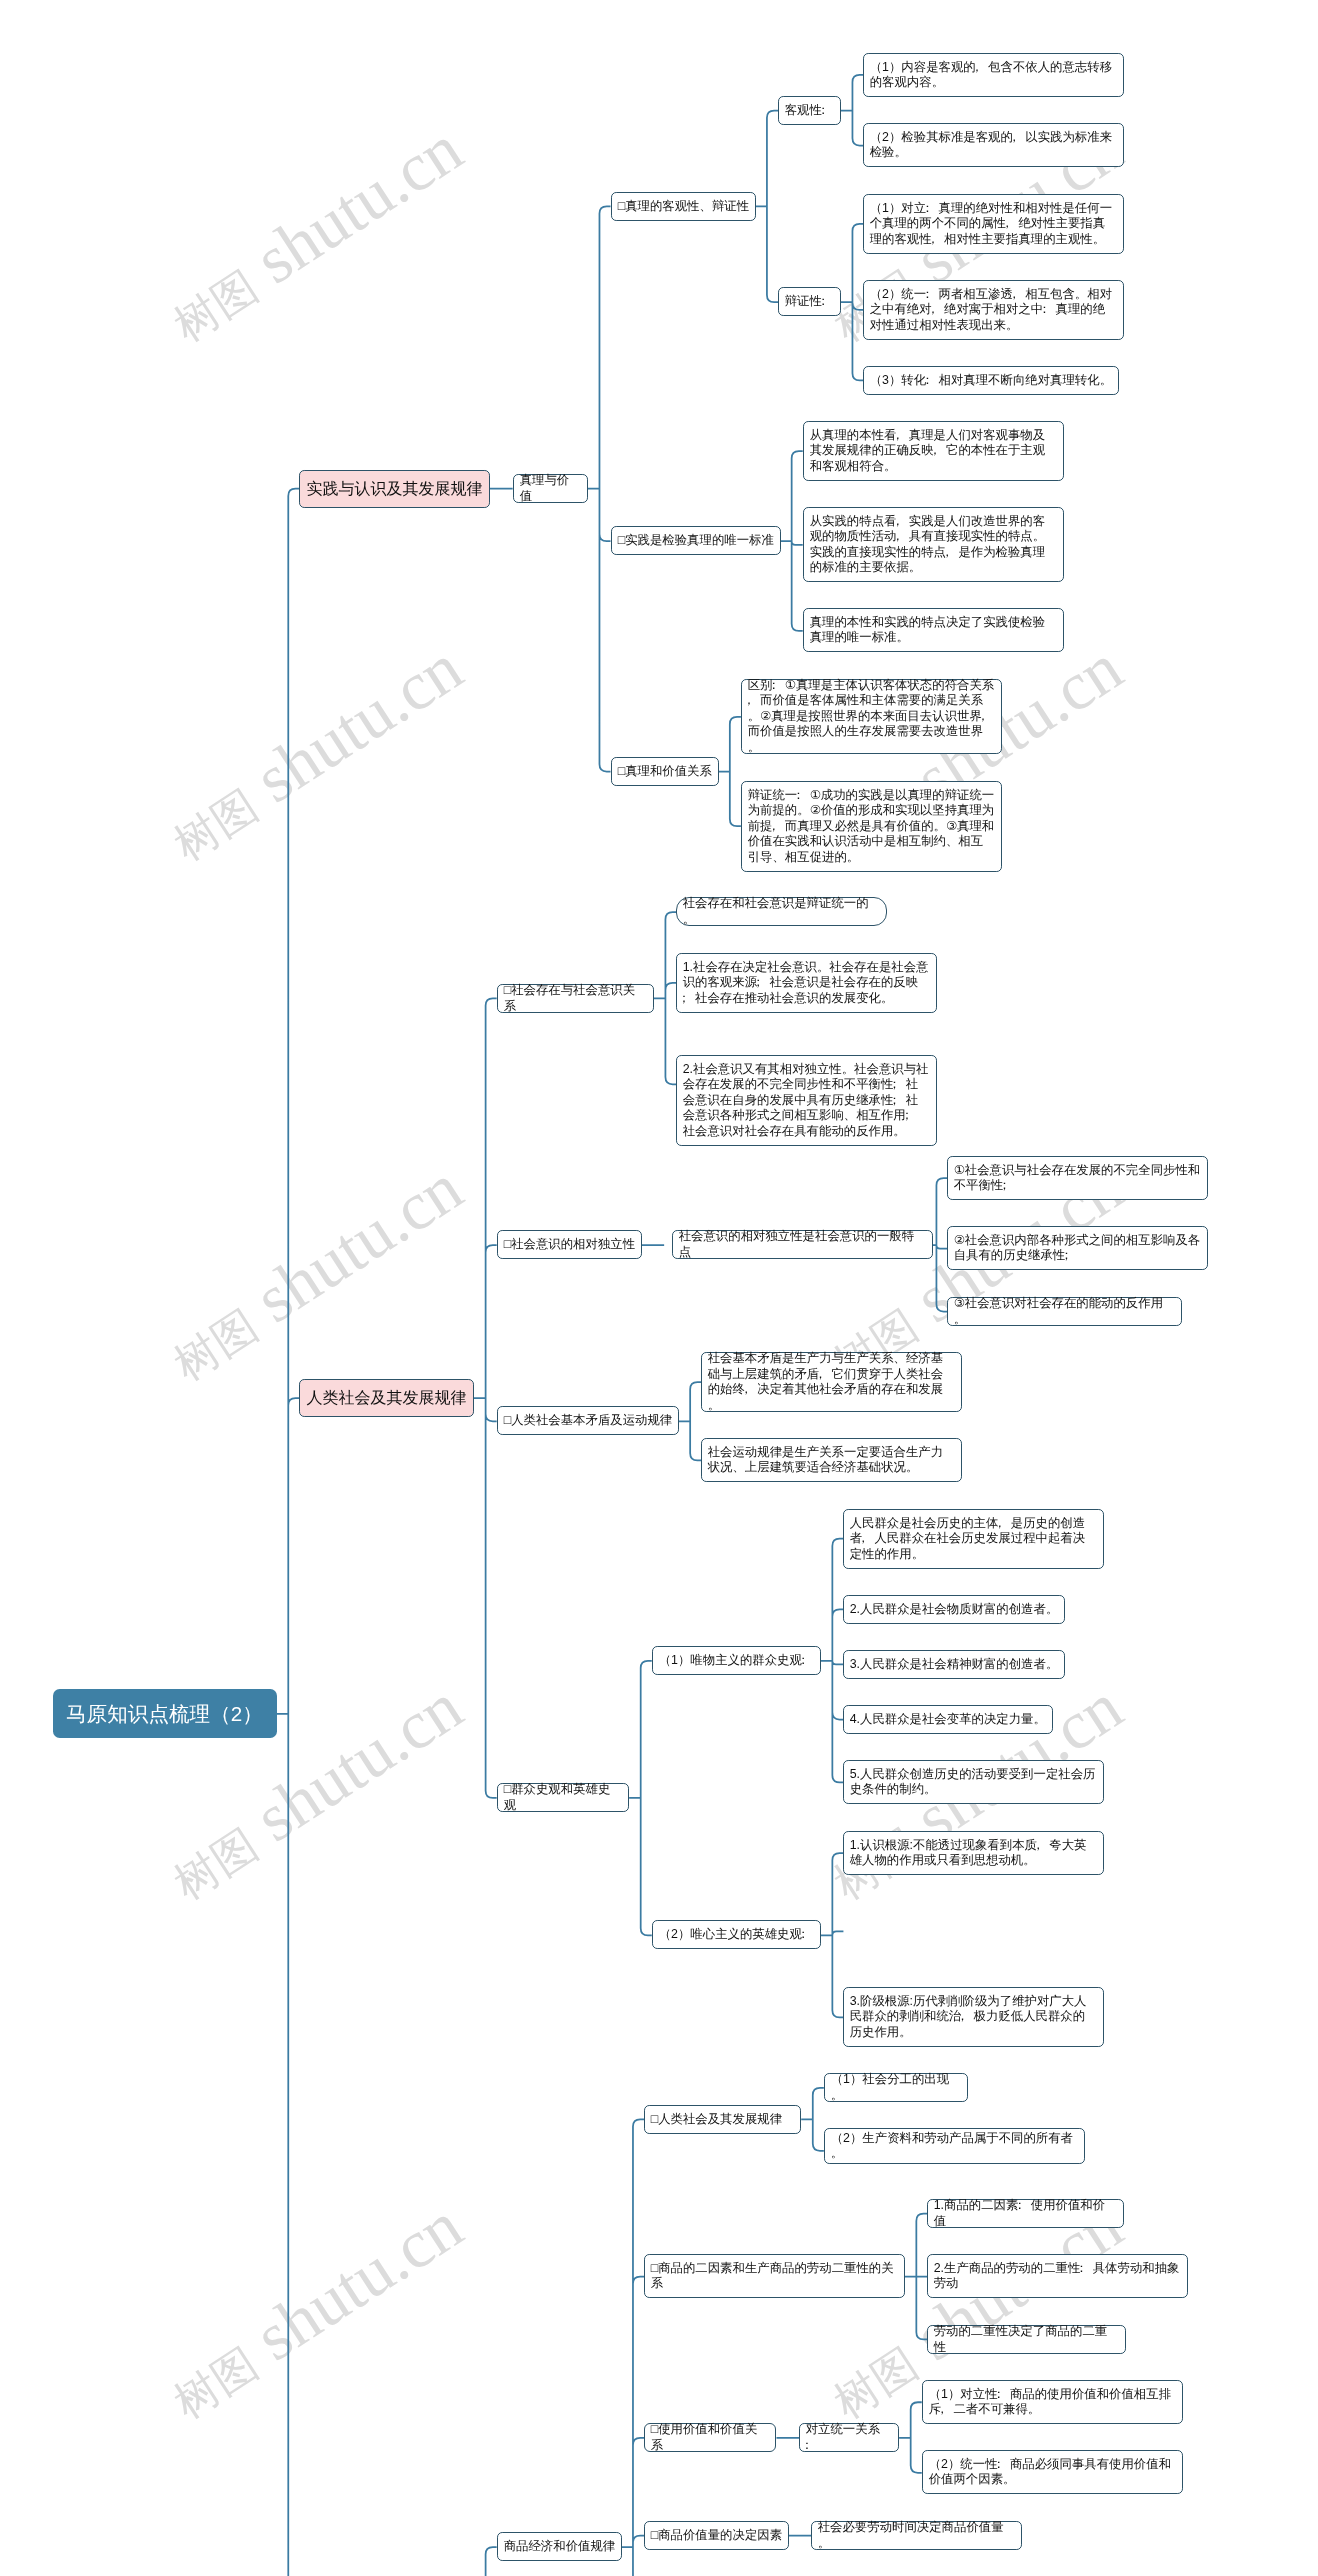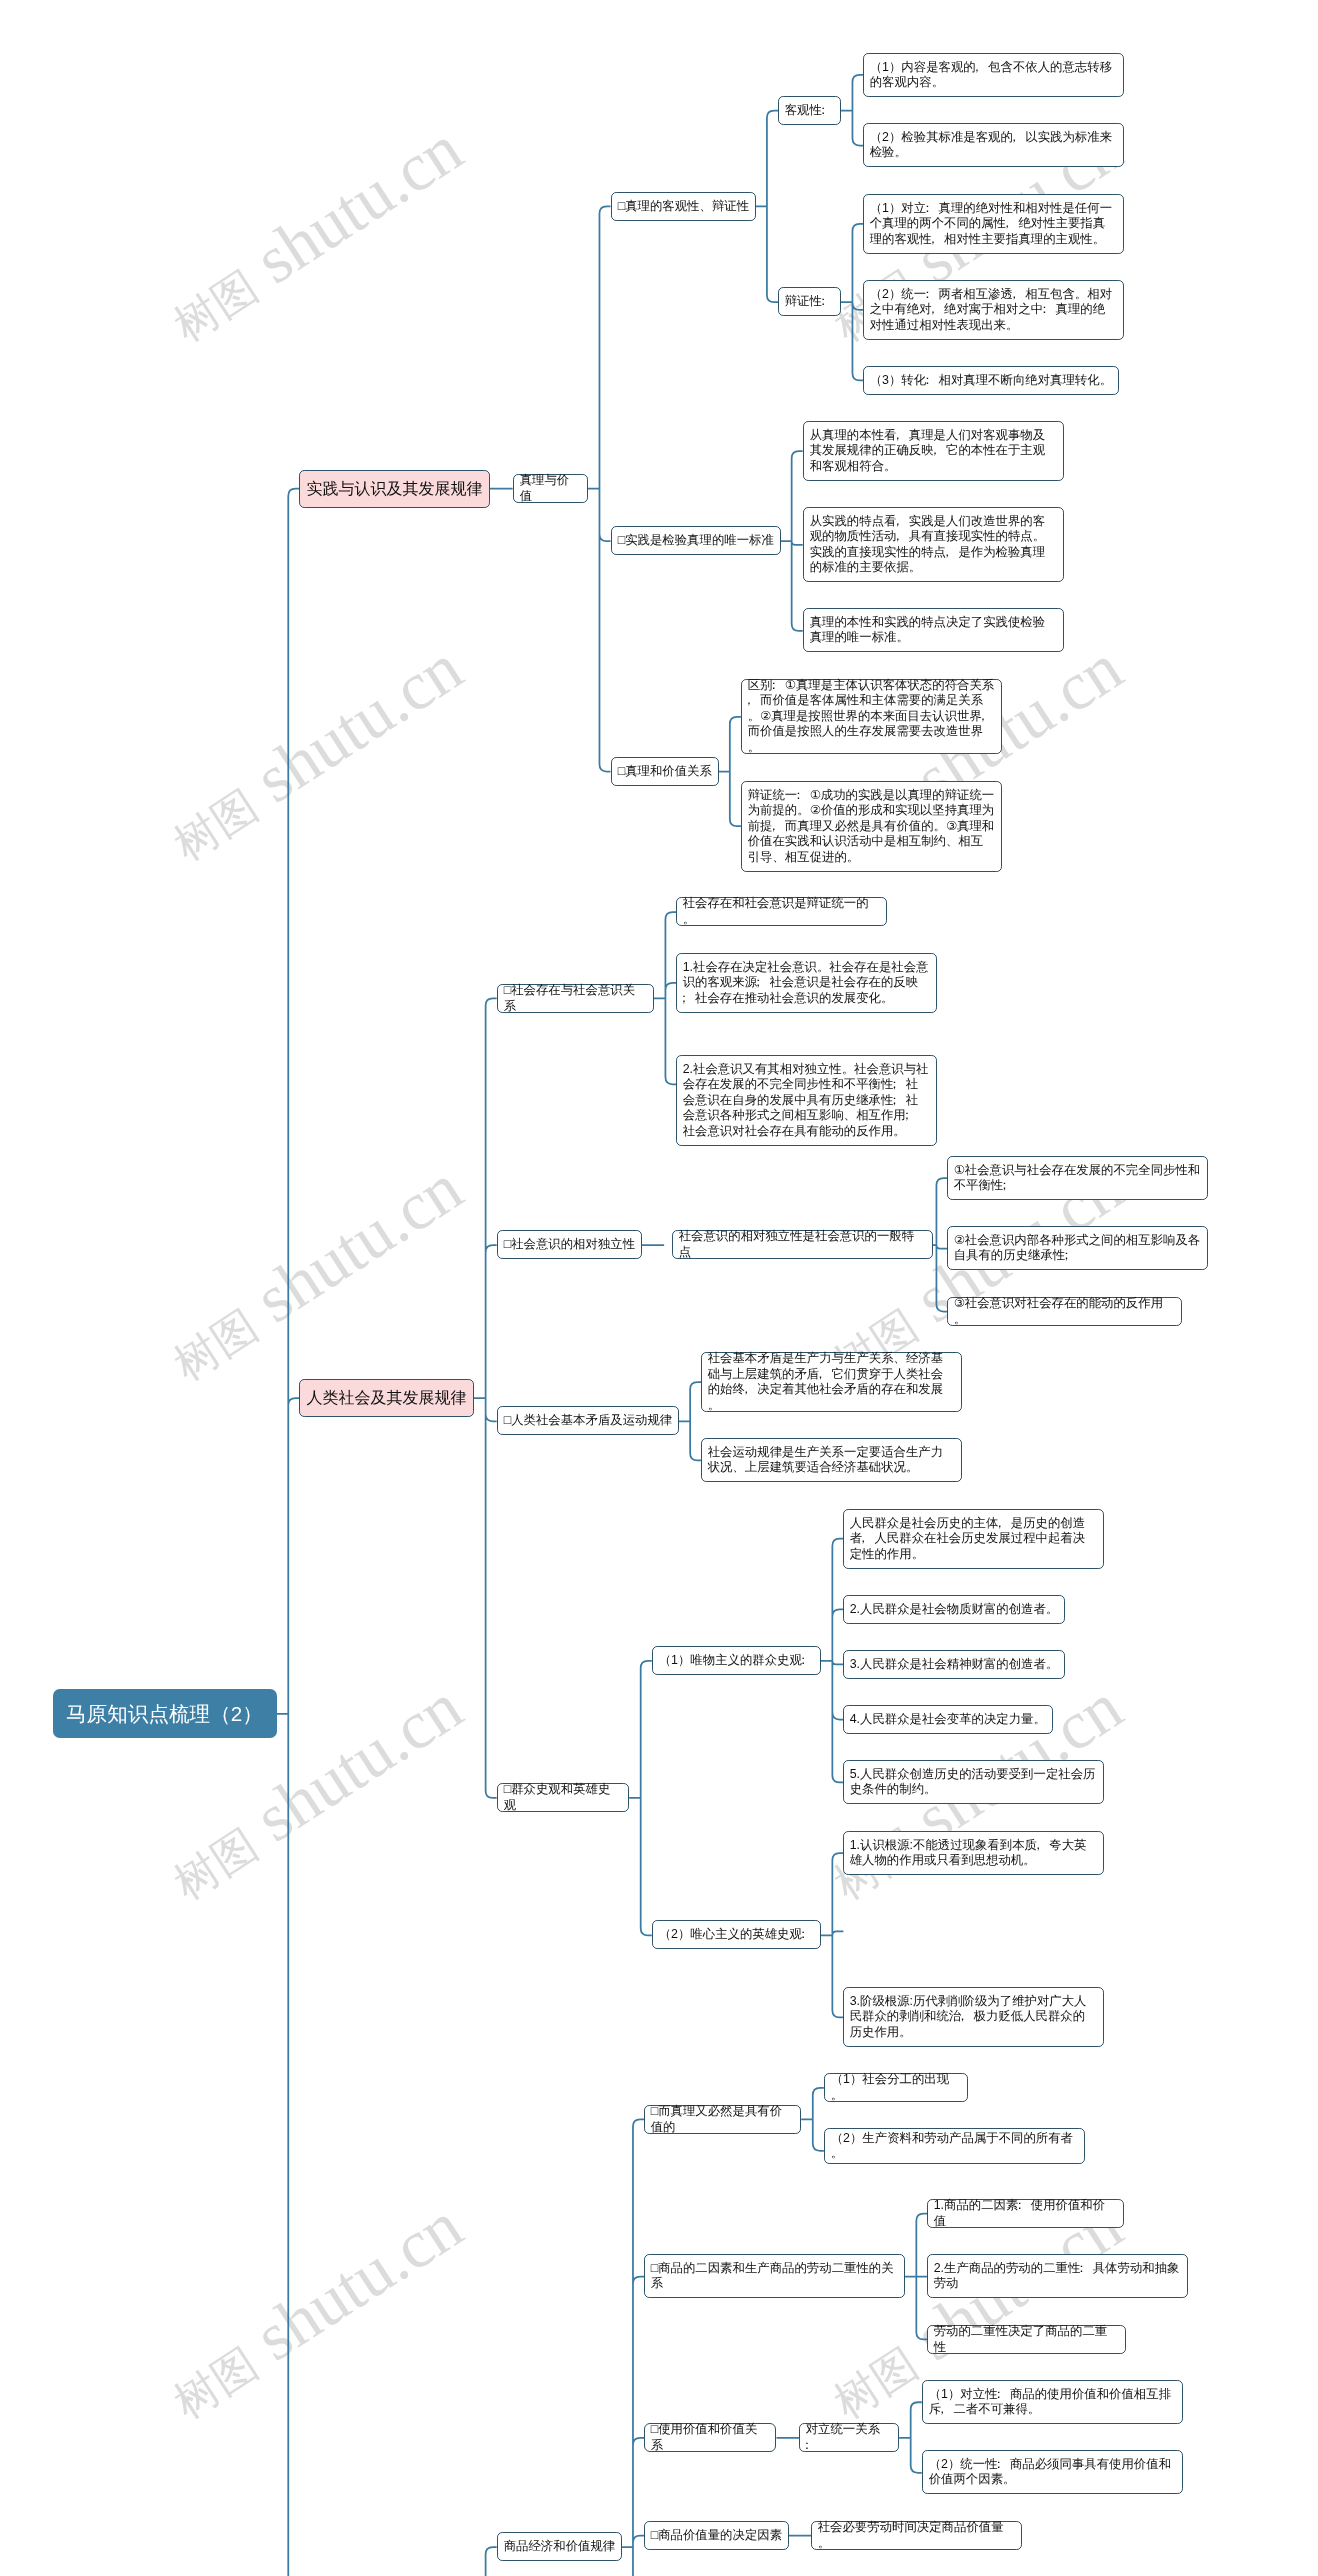--- a/index.html
+++ b/index.html
@@ -59,21 +59,21 @@
       <div class="node" style="left: 863px; top: 366px; width: 256px; height: 29px; font-size: 12.4px; line-height: 15.5px; padding: 5.7px; border-width: 1px;"><span>（3）转化<span class="pp"><i>：</i></span>相对真理不断向绝对真理转化。</span></div>
       <div class="node" style="left: 611px; top: 526px; width: 170px; height: 29px; font-size: 12.4px; line-height: 15.5px; padding: 5.7px; border-width: 1px;"><span>□实践是检验真理的唯一标准</span></div>
       <div class="node" style="left: 803px; top: 421px; width: 261px; height: 60px; font-size: 12.4px; line-height: 15.5px; padding: 5.7px; border-width: 1px;"><span>从真理的本性看<span class="pp"><i>，</i></span>真理是人们对客观事物及其发展规律的正确反映<span class="pp"><i>，</i></span>它的本性在于主观和客观相符合。</span></div>
       <div class="node" style="left: 803px; top: 507px; width: 261px; height: 75px; font-size: 12.4px; line-height: 15.5px; padding: 5.7px; border-width: 1px;"><span>从实践的特点看<span class="pp"><i>，</i></span>实践是人们改造世界的客观的物质性活动<span class="pp"><i>，</i></span>具有直接现实性的特点。实践的直接现实性的特点<span class="pp"><i>，</i></span>是作为检验真理的标准的主要依据。</span></div>
       <div class="node" style="left: 803px; top: 608px; width: 261px; height: 44px; font-size: 12.4px; line-height: 15.5px; padding: 5.7px; border-width: 1px;"><span>真理的本性和实践的特点决定了实践使检验真理的唯一标准。</span></div>
       <div class="node" style="left: 611px; top: 757px; width: 108px; height: 29px; font-size: 12.4px; line-height: 15.5px; padding: 5.7px; border-width: 1px;"><span>□真理和价值关系</span></div>
       <div class="node" style="left: 741px; top: 679px; width: 261px; height: 75px; font-size: 12.4px; line-height: 15.5px; padding: 5.7px; border-width: 1px;"><span>区别<span class="pp"><i>：</i></span>①真理是主体认识客体状态的符合关系<span class="pp"><i>，</i></span>而价值是客体属性和主体需要的满足关系。②真理是按照世界的本来面目去认识世界<span class="pp"><i>，</i></span>而价值是按照人的生存发展需要去改造世界。</span></div>
       <div class="node" style="left: 741px; top: 781px; width: 261px; height: 91px; font-size: 12.4px; line-height: 15.5px; padding: 5.7px; border-width: 1px;"><span>辩证统一<span class="pp"><i>：</i></span>①成功的实践是以真理的辩证统一为前提的。②价值的形成和实现以坚持真理为前提<span class="pp"><i>，</i></span>而真理又必然是具有价值的。③真理和价值在实践和认识活动中是相互制约、相互引导、相互促进的。</span></div>
       <div class="node l1" style="left: 299px; top: 1379px; width: 175px; height: 38px; font-size: 16px; line-height: 20px; padding: 7.7px 6.4px; border-width: 1px;"><span>人类社会及其发展规律</span></div>
       <div class="node" style="left: 497px; top: 984px; width: 157px; height: 29px; font-size: 12.4px; line-height: 15.5px; padding: 5.7px; border-width: 1px;"><span>□社会存在与社会意识关系</span></div>
-      <div class="node" style="left: 676px; top: 897px; width: 211px; height: 29px; font-size: 12.4px; line-height: 15.5px; padding: 5.7px; border-width: 1px;"><span>社会存在和社会意识是辩证统一的。</span></div>
+      <div class="node" style="left: 676px; top: 897px; width: 211px; height: 29px; font-size: 12.4px; line-height: 15.5px; padding: 5.7px; border-width: 1px; border-radius: 13px;"><span>社会存在和社会意识是辩证统一的。</span></div>
       <div class="node" style="left: 676px; top: 953px; width: 261px; height: 60px; font-size: 12.4px; line-height: 15.5px; padding: 5.7px; border-width: 1px;"><span>1.社会存在决定社会意识。社会存在是社会意识的客观来源<span class="pp"><i>；</i></span>社会意识是社会存在的反映<span class="pp"><i>；</i></span>社会存在推动社会意识的发展变化。</span></div>
       <div class="node" style="left: 676px; top: 1039px; width: 261px; height: 91px; font-size: 12.4px; line-height: 15.5px; padding: 5.7px; border-width: 1px; margin-top: 16px;"><span>2.社会意识又有其相对独立性。社会意识与社会存在发展的不完全同步性和不平衡性<span class="pp"><i>；</i></span>社会意识在自身的发展中具有历史继承性<span class="pp"><i>；</i></span>社会意识各种形式之间相互影响、相互作用<span class="pp"><i>；</i></span>社会意识对社会存在具有能动的反作用。</span></div>
       <div class="node" style="left: 497px; top: 1230px; width: 145px; height: 29px; font-size: 12.4px; line-height: 15.5px; padding: 5.7px; border-width: 1px;"><span>□社会意识的相对独立性</span></div>
       <div class="node" style="left: 664px; top: 1230px; width: 261px; height: 29px; font-size: 12.4px; line-height: 15.5px; padding: 5.7px; border-width: 1px; margin-left: 8px;"><span>社会意识的相对独立性是社会意识的一般特点</span></div>
       <div class="node" style="left: 947px; top: 1156px; width: 261px; height: 44px; font-size: 12.4px; line-height: 15.5px; padding: 5.7px; border-width: 1px;"><span>①社会意识与社会存在发展的不完全同步性和不平衡性<span class="pp"><i>；</i></span></span></div>
       <div class="node" style="left: 947px; top: 1226px; width: 261px; height: 44px; font-size: 12.4px; line-height: 15.5px; padding: 5.7px; border-width: 1px;"><span>②社会意识内部各种形式之间的相互影响及各自具有的历史继承性<span class="pp"><i>；</i></span></span></div>
       <div class="node" style="left: 947px; top: 1297px; width: 235px; height: 29px; font-size: 12.4px; line-height: 15.5px; padding: 5.7px; border-width: 1px;"><span>③社会意识对社会存在的能动的反作用。</span></div>
       <div class="node" style="left: 497px; top: 1406px; width: 182px; height: 29px; font-size: 12.4px; line-height: 15.5px; padding: 5.7px; border-width: 1px;"><span>□人类社会基本矛盾及运动规律</span></div>
       <div class="node" style="left: 701px; top: 1352px; width: 261px; height: 60px; font-size: 12.4px; line-height: 15.5px; padding: 5.7px; border-width: 1px;"><span>社会基本矛盾是生产力与生产关系、经济基础与上层建筑的矛盾<span class="pp"><i>，</i></span>它们贯穿于人类社会的始终<span class="pp"><i>，</i></span>决定着其他社会矛盾的存在和发展。</span></div>
       <div class="node" style="left: 701px; top: 1438px; width: 261px; height: 44px; font-size: 12.4px; line-height: 15.5px; padding: 5.7px; border-width: 1px;"><span>社会运动规律是生产关系一定要适合生产力状况、上层建筑要适合经济基础状况。</span></div>
@@ -81,21 +81,21 @@
       <div class="node" style="left: 652px; top: 1646px; width: 169px; height: 29px; font-size: 12.4px; line-height: 15.5px; padding: 5.7px; border-width: 1px;"><span>（1）唯物主义的群众史观<span class="pp"><i>：</i></span></span></div>
       <div class="node" style="left: 843px; top: 1509px; width: 261px; height: 60px; font-size: 12.4px; line-height: 15.5px; padding: 5.7px; border-width: 1px;"><span>人民群众是社会历史的主体<span class="pp"><i>，</i></span>是历史的创造者<span class="pp"><i>，</i></span>人民群众在社会历史发展过程中起着决定性的作用。</span></div>
       <div class="node" style="left: 843px; top: 1595px; width: 222px; height: 29px; font-size: 12.4px; line-height: 15.5px; padding: 5.7px; border-width: 1px;"><span>2.人民群众是社会物质财富的创造者。</span></div>
       <div class="node" style="left: 843px; top: 1650px; width: 222px; height: 29px; font-size: 12.4px; line-height: 15.5px; padding: 5.7px; border-width: 1px;"><span>3.人民群众是社会精神财富的创造者。</span></div>
       <div class="node" style="left: 843px; top: 1705px; width: 210px; height: 29px; font-size: 12.4px; line-height: 15.5px; padding: 5.7px; border-width: 1px;"><span>4.人民群众是社会变革的决定力量。</span></div>
       <div class="node" style="left: 843px; top: 1760px; width: 261px; height: 44px; font-size: 12.4px; line-height: 15.5px; padding: 5.7px; border-width: 1px;"><span>5.人民群众创造历史的活动要受到一定社会历史条件的制约。</span></div>
       <div class="node" style="left: 652px; top: 1920px; width: 169px; height: 29px; font-size: 12.4px; line-height: 15.5px; padding: 5.7px; border-width: 1px;"><span>（2）唯心主义的英雄史观<span class="pp"><i>：</i></span></span></div>
       <div class="node" style="left: 843px; top: 1831px; width: 261px; height: 44px; font-size: 12.4px; line-height: 15.5px; padding: 5.7px; border-width: 1px;"><span>1.认识根源:不能透过现象看到本质<span class="pp"><i>，</i></span>夸大英雄人物的作用或只看到思想动机。</span></div>
       <div class="node" style="left: 843px; top: 1987px; width: 261px; height: 60px; font-size: 12.4px; line-height: 15.5px; padding: 5.7px; border-width: 1px;"><span>3.阶级根源:历代剥削阶级为了维护对广大人民群众的剥削和统治<span class="pp"><i>，</i></span>极力贬低人民群众的历史作用。</span></div>
       <div class="node" style="left: 497px; top: 2532px; width: 125px; height: 29px; font-size: 12.4px; line-height: 15.5px; padding: 5.7px; border-width: 1px;"><span>商品经济和价值规律</span></div>
-      <div class="node" style="left: 644px; top: 2105px; width: 157px; height: 29px; font-size: 12.4px; line-height: 15.5px; padding: 5.7px; border-width: 1px;"><span>□而真理又必然是具有价值的</span></div>
+      <div class="node" style="left: 644px; top: 2105px; width: 157px; height: 29px; font-size: 12.4px; line-height: 15.5px; padding: 5.7px; border-width: 1px;"><span>□人类社会及其发展规律</span></div>
       <div class="node" style="left: 824px; top: 2073px; width: 144px; height: 29px; font-size: 12.4px; line-height: 15.5px; padding: 5.7px; border-width: 1px;"><span>（1）社会分工的出现。</span></div>
       <div class="node" style="left: 824px; top: 2128px; width: 261px; height: 36px; font-size: 12.4px; line-height: 15.5px; padding: 5.7px; border-width: 1px;"><span>（2）生产资料和劳动产品属于不同的所有者。</span></div>
       <div class="node" style="left: 644px; top: 2254px; width: 261px; height: 44px; font-size: 12.4px; line-height: 15.5px; padding: 5.7px; border-width: 1px;"><span>□商品的二因素和生产商品的劳动二重性的关系</span></div>
       <div class="node" style="left: 927px; top: 2199px; width: 197px; height: 29px; font-size: 12.4px; line-height: 15.5px; padding: 5.7px; border-width: 1px;"><span>1.商品的二因素<span class="pp"><i>：</i></span>使用价值和价值</span></div>
       <div class="node" style="left: 927px; top: 2254px; width: 261px; height: 44px; font-size: 12.4px; line-height: 15.5px; padding: 5.7px; border-width: 1px;"><span>2.生产商品的劳动的二重性<span class="pp"><i>：</i></span>具体劳动和抽象劳动</span></div>
       <div class="node" style="left: 927px; top: 2325px; width: 199px; height: 29px; font-size: 12.4px; line-height: 15.5px; padding: 5.7px; border-width: 1px;"><span>劳动的二重性决定了商品的二重性</span></div>
       <div class="node" style="left: 644px; top: 2423px; width: 132px; height: 29px; font-size: 12.4px; line-height: 15.5px; padding: 5.7px; border-width: 1px; border-radius: 6px;"><span>□使用价值和价值关系</span></div>
       <div class="node" style="left: 799px; top: 2423px; width: 100px; height: 29px; font-size: 12.4px; line-height: 15.5px; padding: 5.7px; border-width: 1px;"><span>对立统一关系<span class="pp"><i>：</i></span></span></div>
       <div class="node" style="left: 922px; top: 2380px; width: 261px; height: 44px; font-size: 12.4px; line-height: 15.5px; padding: 5.7px; border-width: 1px;"><span>（1）对立性<span class="pp"><i>：</i></span>商品的使用价值和价值相互排斥<span class="pp"><i>，</i></span>二者不可兼得。</span></div>
       <div class="node" style="left: 922px; top: 2450px; width: 261px; height: 44px; font-size: 12.4px; line-height: 15.5px; padding: 5.7px; border-width: 1px;"><span>（2）统一性<span class="pp"><i>：</i></span>商品必须同事具有使用价值和价值两个因素。</span></div>

